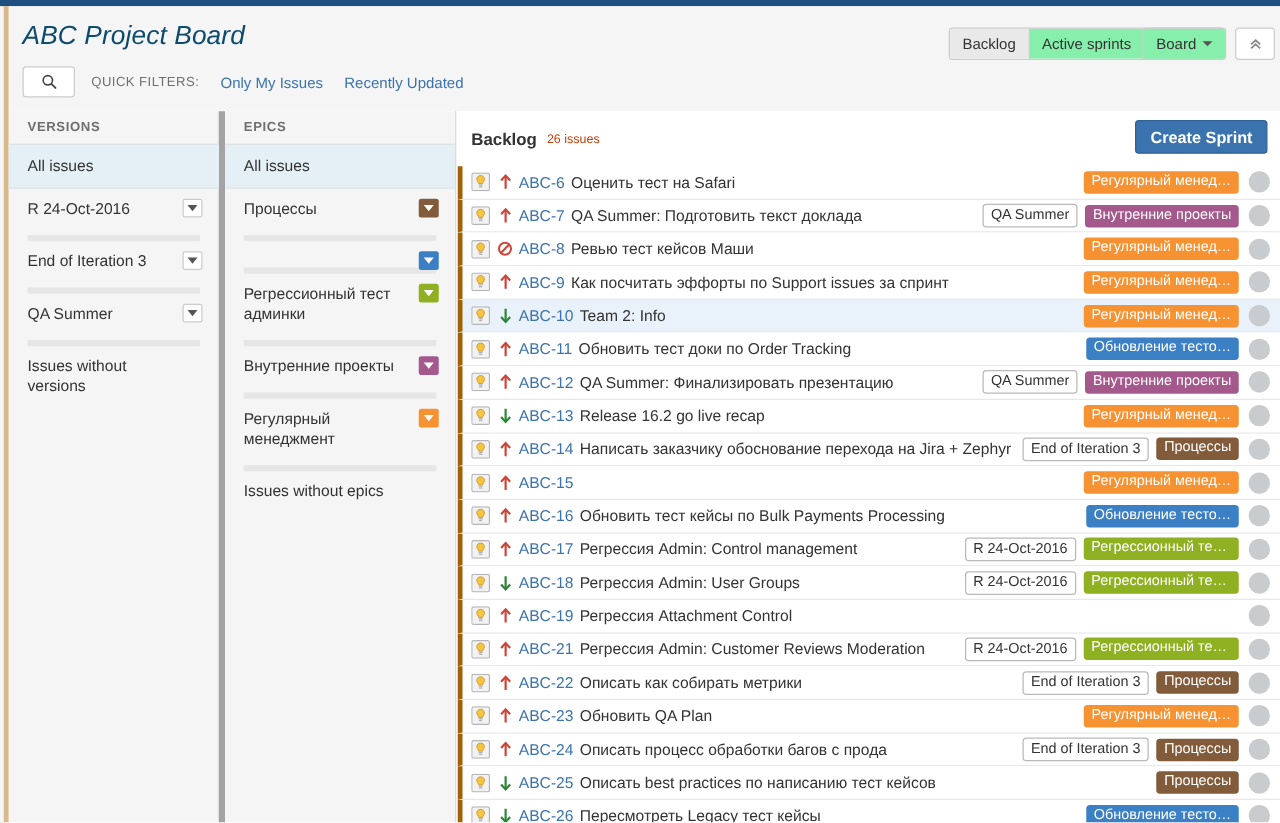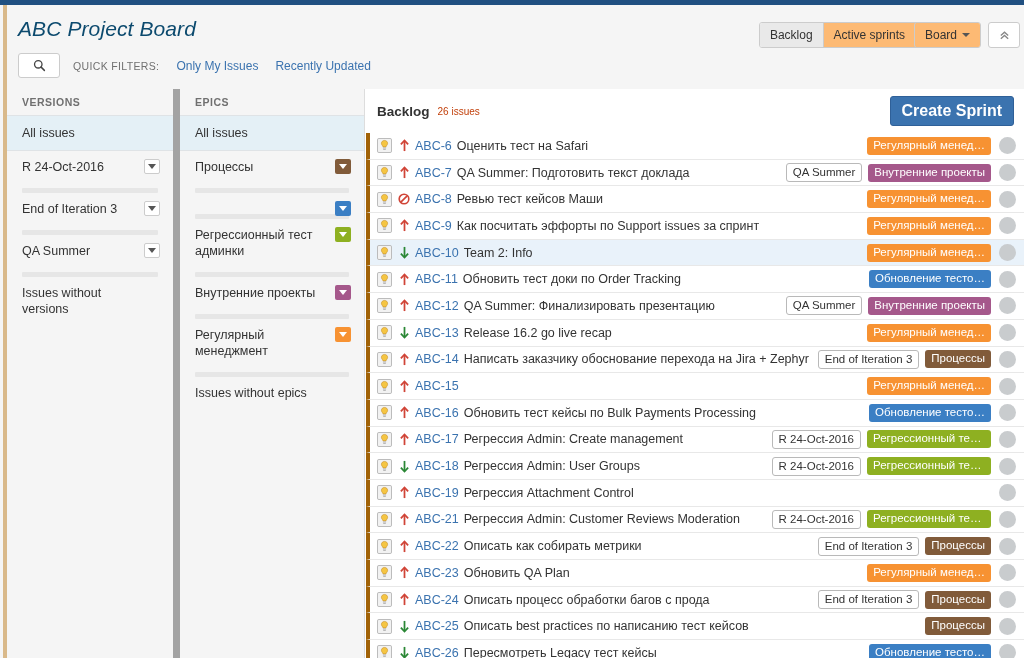--- a/index.html
+++ b/index.html
@@ -61,21 +61,21 @@
   
   .nav-group {
     position: absolute; right: 45px; top: 17px;
     display: flex; align-items: stretch;
     border: 1px solid #ccc; border-radius: 3px; overflow: hidden;
     background: #fff; height: 26px;
   }
   .nav-btn {
     padding: 0 10px; display: flex; align-items: center;
     font-size: 12px; color: #333; cursor: pointer;
-    border-right: 1px solid #ccc; background: #fdba74;
+    border-right: 1px solid #ccc; background: #86efac;
     white-space: nowrap;
   }
   .nav-btn:last-child { border-right: none; }
   .nav-btn.active { background: #e9e9e9; }
   .board-btn {
     position: absolute; right: 43px; top: 17px;
   }
   .nav-group2 {
     position: absolute; right: 4px; top: 17px;
     height: 26px; width: 32px;
@@ -85,21 +85,21 @@
   }
   .caret-down {
     display: inline-block; margin-left: 5px;
     width: 0; height: 0; border-left: 4px solid transparent;
     border-right: 4px solid transparent; border-top: 4px solid #555;
   }
 
   
   .col-versions {
     position: absolute; left: 7px; top: 89px; width: 173px; bottom: 0;
-    background: #f5f5f5; border-right: 7px solid #a3a3a3;
+    background: #f5f5f5; border-right: 5px solid #a3a3a3;
   }
   .col-epics {
     position: absolute; left: 180px; top: 89px; width: 185px; bottom: 0;
     background: #f5f5f5; border-right: 1px solid #ddd;
   }
   .col-head {
     height: 26px; line-height: 26px; padding-left: 15px;
     font-size: 10.5px; font-weight: bold; color: #707070;
     letter-spacing: 0.5px;
   }
@@ -134,21 +134,21 @@
     background: #fff; overflow: hidden;
   }
   .backlog-head {
     height: 44px; position: relative; padding: 0 11px;
     display: flex; align-items: center;
   }
   .bh-title { font-size: 13.5px; font-weight: bold; color: #333; }
   .bh-count { font-size: 10px; color: #c2410c; margin-left: 8px; }
   .create-sprint {
     position: absolute; right: 10px; top: 7px;
-    background: #3b73af; color: #fff; font-size: 16px; font-weight: bold;
+    background: #3b73af; color: #fff; font-size: 13px; font-weight: bold;
     border: 1px solid #2f6098; border-radius: 3px;
     padding: 6px 11px; cursor: pointer; line-height: 1;
   }
 
   
   .rows { position: relative; }
   .row {
     height: 26.7px; display: flex; align-items: center;
     border-bottom: 1px solid #e8e8e8;
     border-left: 4px solid #a16207;
@@ -561,21 +561,21 @@
               <rect x="6.6" y="11.6" width="2.8" height="1.1" fill="#b3b3b3"></rect>
             </svg>
           </span>
           <span class="prio">
             <svg width="11" height="13" viewBox="0 0 11 14">
               <line x1="5.5" y1="2" x2="5.5" y2="13" stroke="#d04437" stroke-width="1.9"></line>
               <polyline points="1.6,5.8 5.5,1.6 9.4,5.8" fill="none" stroke="#d04437" stroke-width="1.9"></polyline>
             </svg>
           </span>
           <a class="key">ABC-17</a>
-          <span class="summary">Регрессия Admin: Create management</span>
+          <span class="summary">Регрессия Admin: Control management</span>
           <span class="spacer"></span>
           <span class="ver-tag">R 24-Oct-2016</span>
           <span class="epic-tag" style="background: rgb(142, 176, 33);">Регрессионный тес…</span>
           <span class="avatar"></span>
         </div>
         <div class="row">
           <span class="type-icon">
             <svg width="15" height="15" viewBox="0 0 16 16">
               <rect x="0.5" y="0.5" width="15" height="15" rx="1.5" fill="#f2f2f2" stroke="#b5b5b5"></rect>
               <path d="M8 2.6c-2 0-3.3 1.4-3.3 3.1 0 1.2 0.7 1.9 1.2 2.6 0.3 0.4 0.4 0.8 0.45 1.2h3.3c0.05-0.4 0.15-0.8 0.45-1.2 0.5-0.7 1.2-1.4 1.2-2.6C11.3 4 10 2.6 8 2.6z" fill="#f5c542" stroke="#c9922a" stroke-width="0.7"></path>

